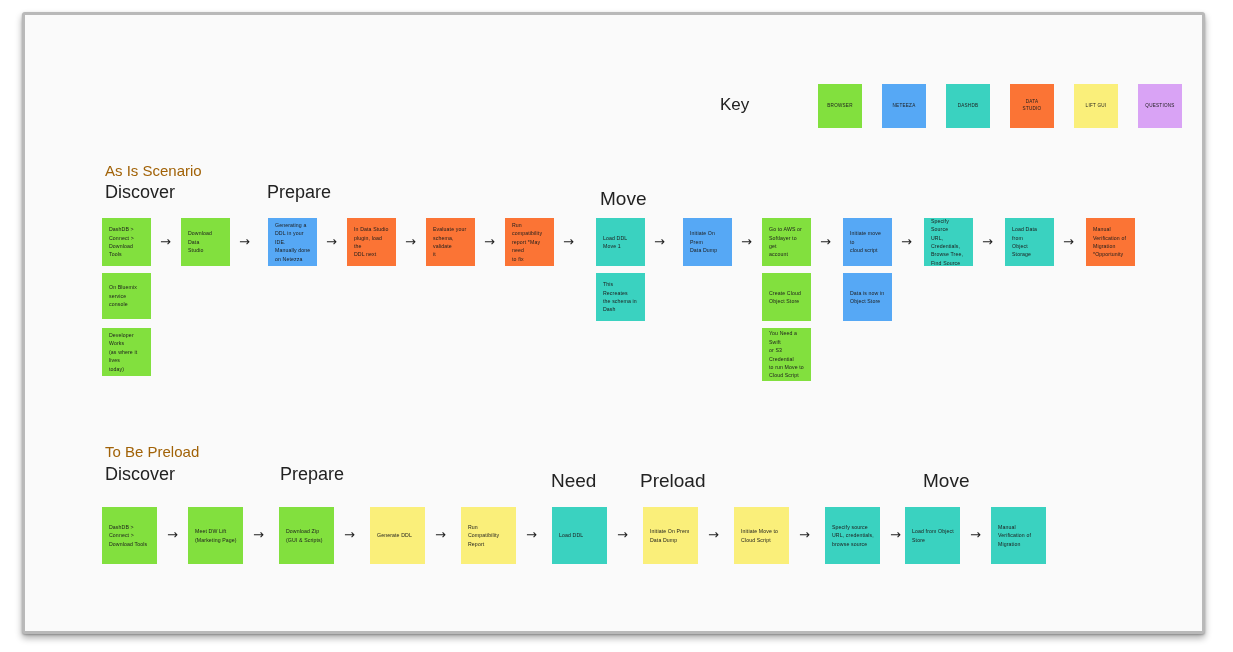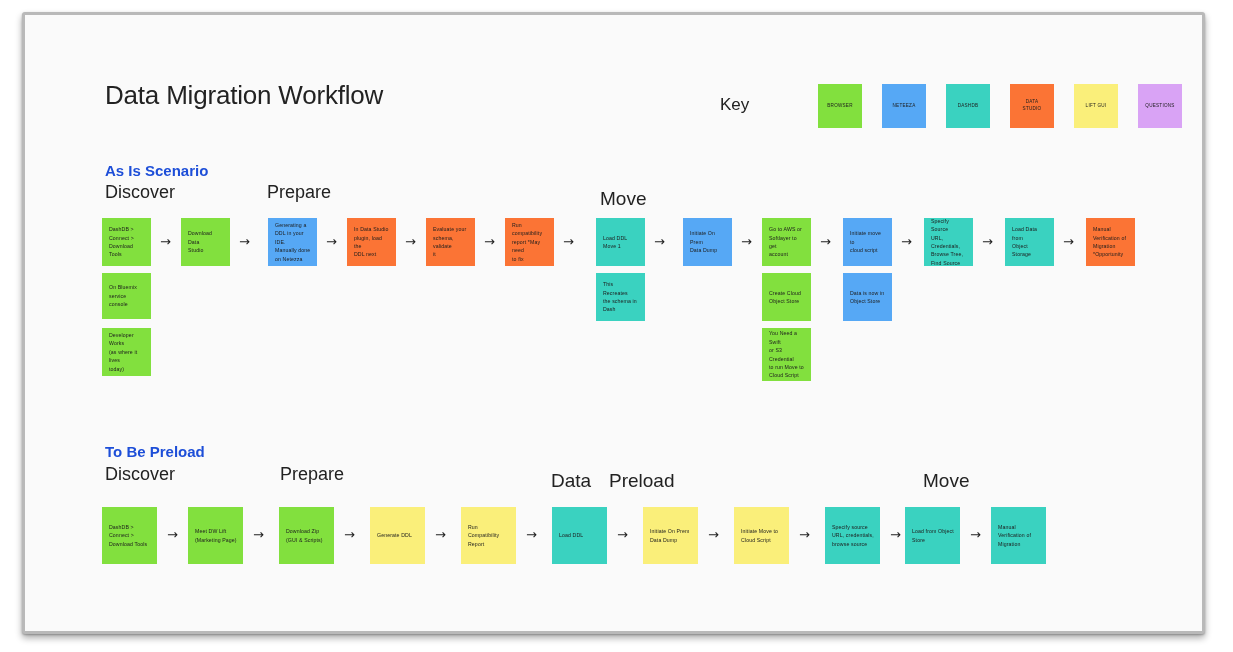--- a/index.html
+++ b/index.html
@@ -51,22 +51,22 @@
     position: absolute;
     left: 695px;
     top: 80px;
     font-size: 17px;
     font-weight: 400;
     color: #222222;
   }
   .scenario-title {
     position: absolute;
     font-size: 15px;
-    font-weight: 700;
-    color: #1d4ed8;
+    font-weight: 400;
+    color: #a16207;
     white-space: nowrap;
   }
   .phase-label {
     position: absolute;
     font-size: 18px;
     font-weight: 400;
     color: #222222;
     white-space: nowrap;
   }
   .phase-label.big {
@@ -120,21 +120,20 @@
     font-family: "DejaVu Sans", sans-serif;
     user-select: none;
   }
 </style>
 </head>
 <body>
 
 <div id="board-frame">
   <div id="canvas">
 
-    <div class="page-title">Data Migration Workflow</div>
 
     <div class="key-label">Key</div>
 
     <div class="key-swatch" style="left:793px;top:69px;background:#82e03e;">
       <span style="white-space: pre-line;">BROWSER</span>
     </div>
     <div class="key-swatch" style="left:857px;top:69px;background:#56a8f5;">
       <span style="white-space: pre-line;">NETEEZA</span>
     </div>
     <div class="key-swatch" style="left:921px;top:69px;background:#3ad2c0;">
@@ -274,22 +273,22 @@
       <span style="white-space: pre-line;">Manual
 Verification of
 Migration
 *Opportunity</span>
     </div>
 
     <div class="scenario-title" style="left:80px;top:428px;">To Be Preload</div>
 
     <div class="phase-label" style="left:80px;top:449px;">Discover</div>
     <div class="phase-label" style="left:255px;top:449px;">Prepare</div>
-    <div class="phase-label big" style="left:526px;top:455px;">Data</div>
-    <div class="phase-label big" style="left:584px;top:455px;text-align:center;">Preload</div>
+    <div class="phase-label big" style="left:526px;top:455px;">Need</div>
+    <div class="phase-label big" style="left:615px;top:455px;text-align:center;">Preload</div>
     <div class="phase-label big" style="left:898px;top:455px;">Move</div>
 
     <div class="card" style="left:77px;top:492px;width:55px;height:57px;background:#82e03e;">
       <span style="white-space: pre-line;">DashDB &gt;
 Connect &gt;
 Download Tools</span>
     </div>
     <div class="arrow" style="left:142px;top:513px;">→</div>
 
     <div class="card" style="left:163px;top:492px;width:55px;height:57px;background:#82e03e;">

